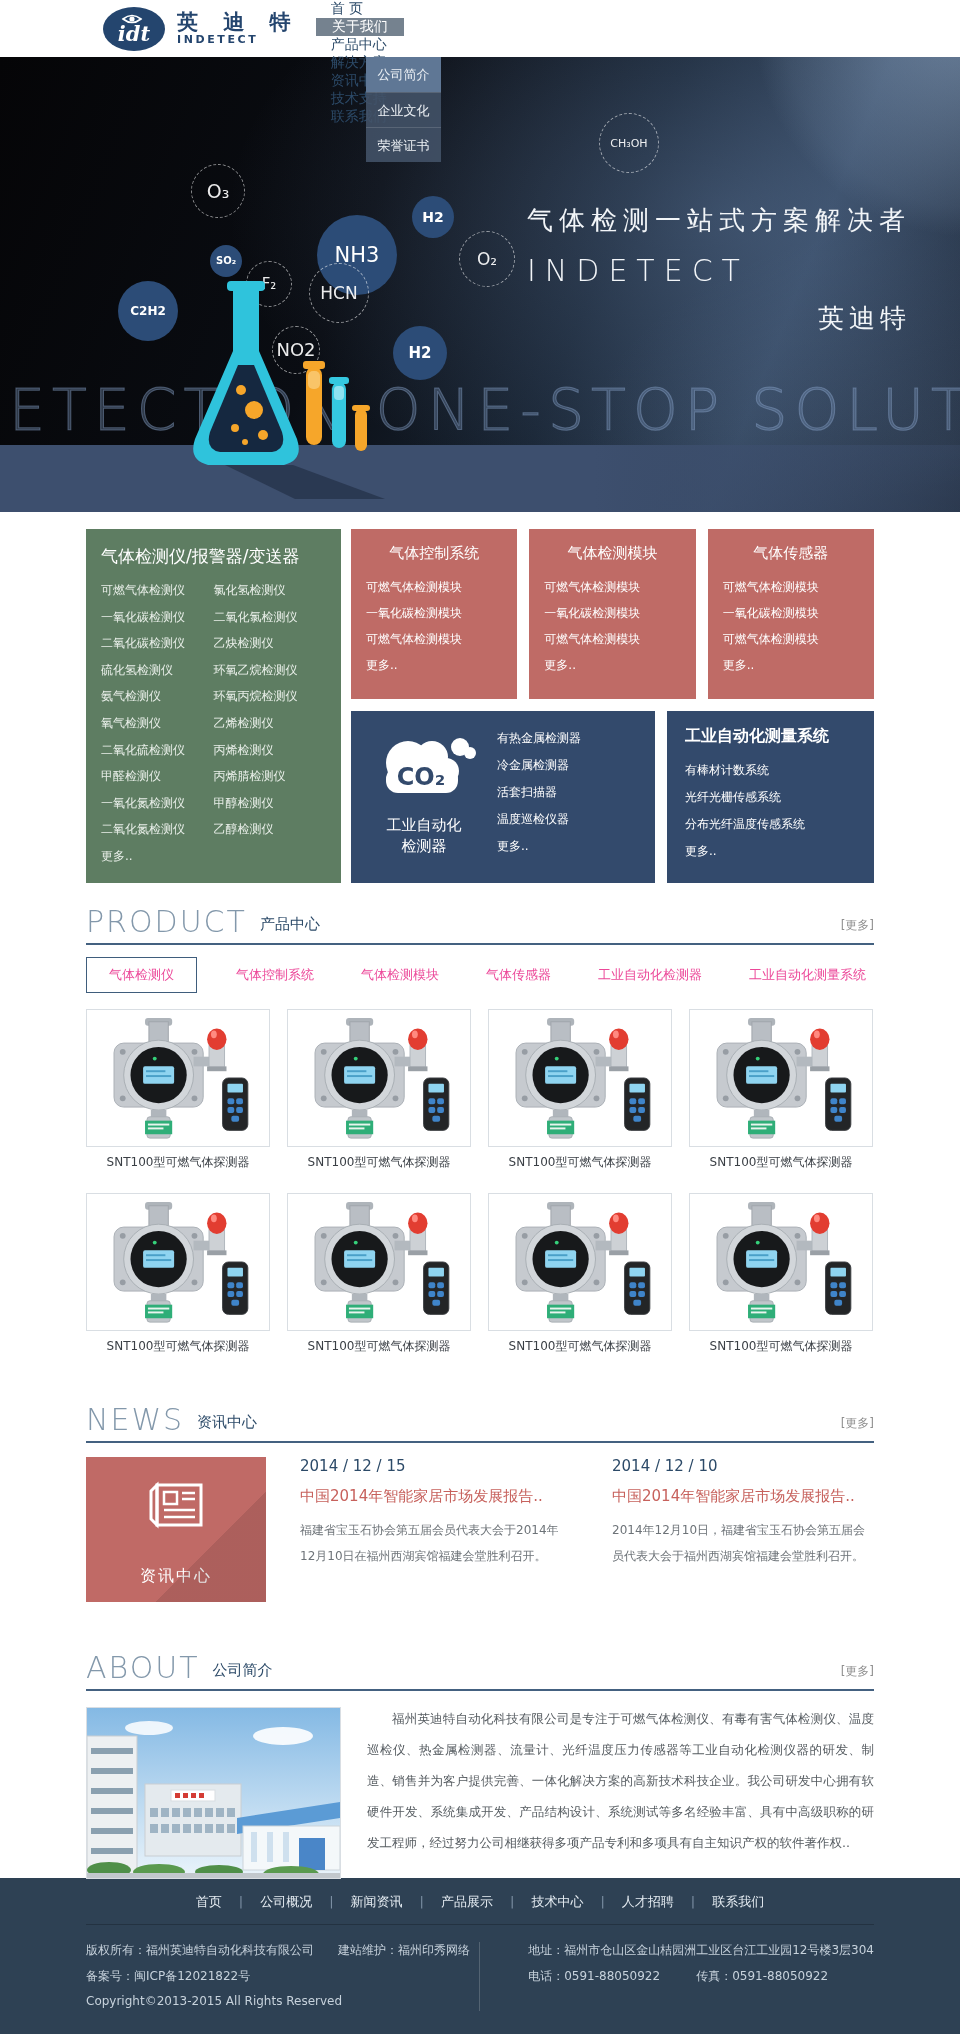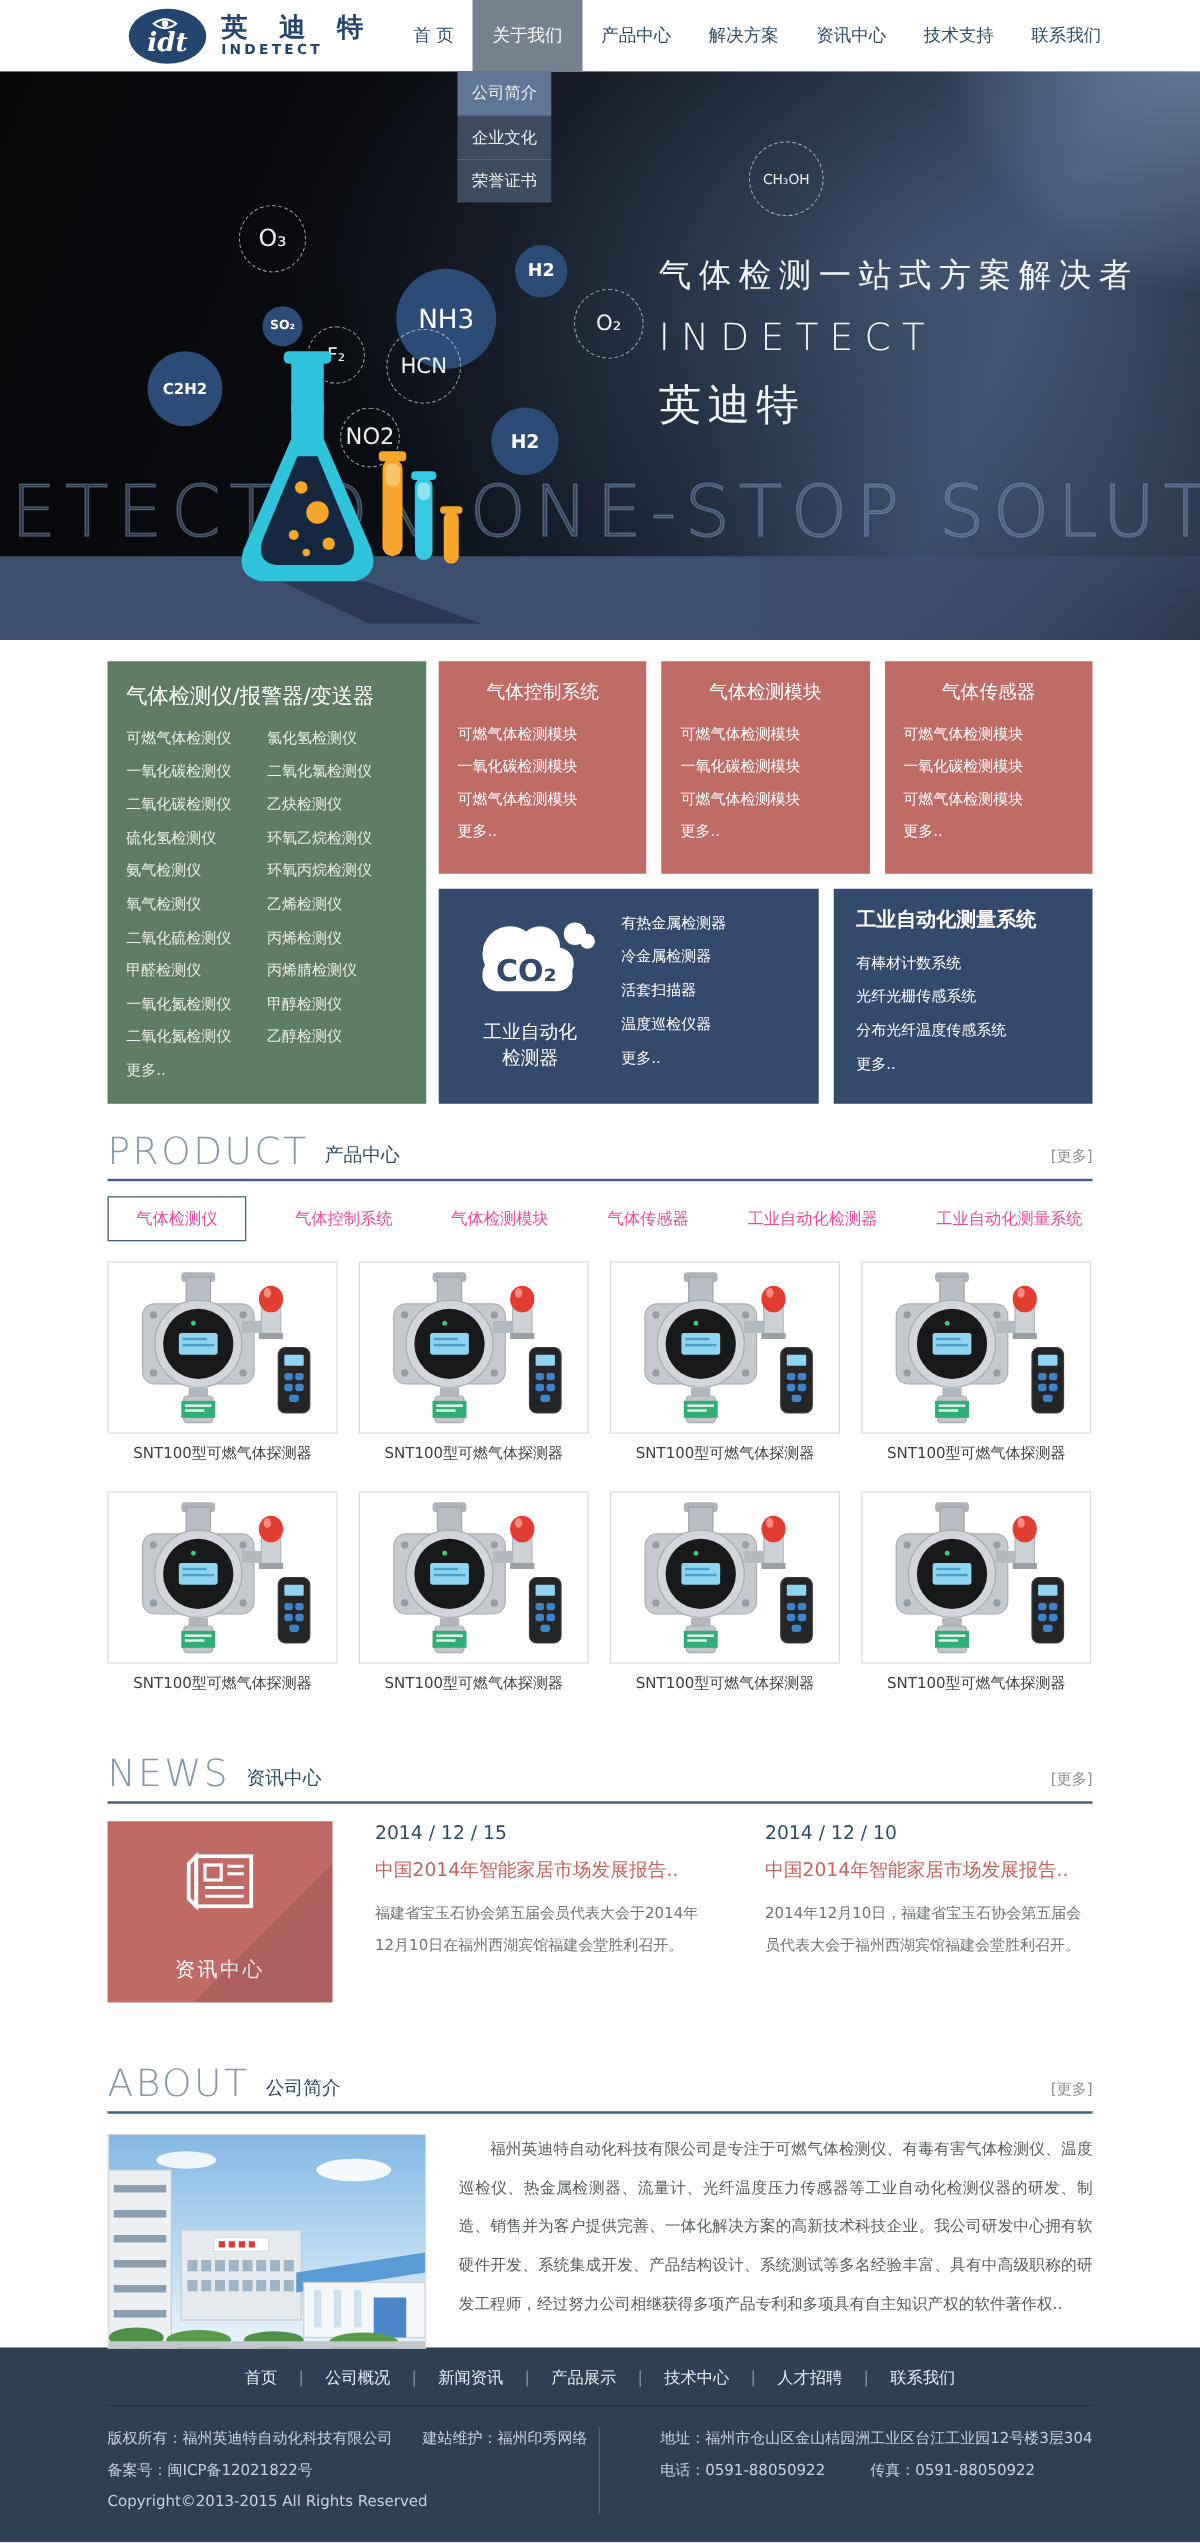--- a/index.html
+++ b/index.html
@@ -5,21 +5,21 @@
   * { box-sizing: border-box; }
   body { margin:0; background:#f4f4f4; font-family:"DejaVu Sans","Liberation Sans",sans-serif; }
   .page { width:960px; height:2034px; margin:0 auto; background:#fff; overflow:hidden; position:relative; outline:1px solid #e2e2e2; }
 
   
   .site-header { height:57px; display:flex; align-items:center; padding-left:102px; background:#fff; position:relative; z-index:20; }
   .brand { display:flex; align-items:center; gap:11px; cursor:pointer; }
   .brand-names { display:flex; flex-direction:column; }
   .brand-cn { font-size:21px; font-weight:bold; color:#24456e; letter-spacing:9px; line-height:22px; }
   .brand-en { font-size:11px; font-weight:bold; color:#24456e; letter-spacing:2.6px; }
-  .main-nav { margin-left:16px; display:flex; height:57px; }
+  .main-nav { margin-left:16px; display:flex; height:57px;flex-direction:column; }
   .nav-item { display:flex; align-items:center; padding:0 15px; font-size:14px; color:#2c4a68; cursor:pointer; white-space:nowrap; }
   .nav-item.active { background:#75828f; color:#fff; padding:0 16px; }
   .dropdown { position:absolute; top:57px; left:366px; width:75px; z-index:60; }
   .dropdown-item { height:35px; line-height:35px; text-align:center; color:#edf1f5; font-size:13px; background:rgba(67,83,105,0.88); cursor:pointer; border-top:1px solid rgba(255,255,255,0.14); }
   .dropdown-item:first-child { background:#5f7795; border-top:none; }
 
   
   .hero { position:relative; height:455px; overflow:hidden;
     background:
       radial-gradient(circle 300px at 101% -8%, rgba(155,180,210,0.55), rgba(150,175,205,0.12) 62%, transparent 72%),
@@ -32,21 +32,21 @@
   .watermark { position:absolute; top:320px; left:-42px; white-space:nowrap; z-index:2;
     font-size:57px; font-weight:200; letter-spacing:7px; color:rgba(122,150,188,0.34);
     -webkit-text-stroke:1px rgba(140,168,205,0.42); }
   .molecule { position:absolute; border-radius:50%; display:flex; align-items:center; justify-content:center; color:#fff; z-index:2; line-height:1; }
   .m-dashed { border:1px dashed rgba(255,255,255,0.55); color:rgba(255,255,255,0.92); }
   .m-solid { background:#2c4c77; }
   .flask-wrap { position:absolute; left:175px; top:212px; z-index:4; }
   .headline { position:absolute; left:527px; top:146px; z-index:4; color:#f2f5f8; }
   .hl1 { font-size:26px; letter-spacing:6px; }
   .hl2 { margin-top:15px; font-size:30px; font-weight:200; letter-spacing:9px; }
-  .hl3 { margin-top:13px; font-size:34px; letter-spacing:5px; }
+  .hl3 { margin-top:13px; font-size:26px; letter-spacing:5px;text-align:right; }
 
   
   .cats { width:788px; margin:0 auto; padding-top:17px; height:371px; display:flex; gap:10px; }
   .green-box { width:255px; height:354px; background:#5e7d62; padding:16px 15px; flex-shrink:0; }
   .gd-title { color:#fff; font-size:17px; margin-bottom:9px; white-space:nowrap; }
   .gd-cols { display:flex; }
   .gd-col { flex:1; margin:0; padding:0; list-style:none; }
   .gd-col li { color:#e9efe9; font-size:12px; line-height:26.6px; cursor:pointer; white-space:nowrap; }
   .right-cats { flex:1; display:flex; flex-direction:column; gap:12px; }
   .red-row { display:flex; gap:12px; height:170px; }

